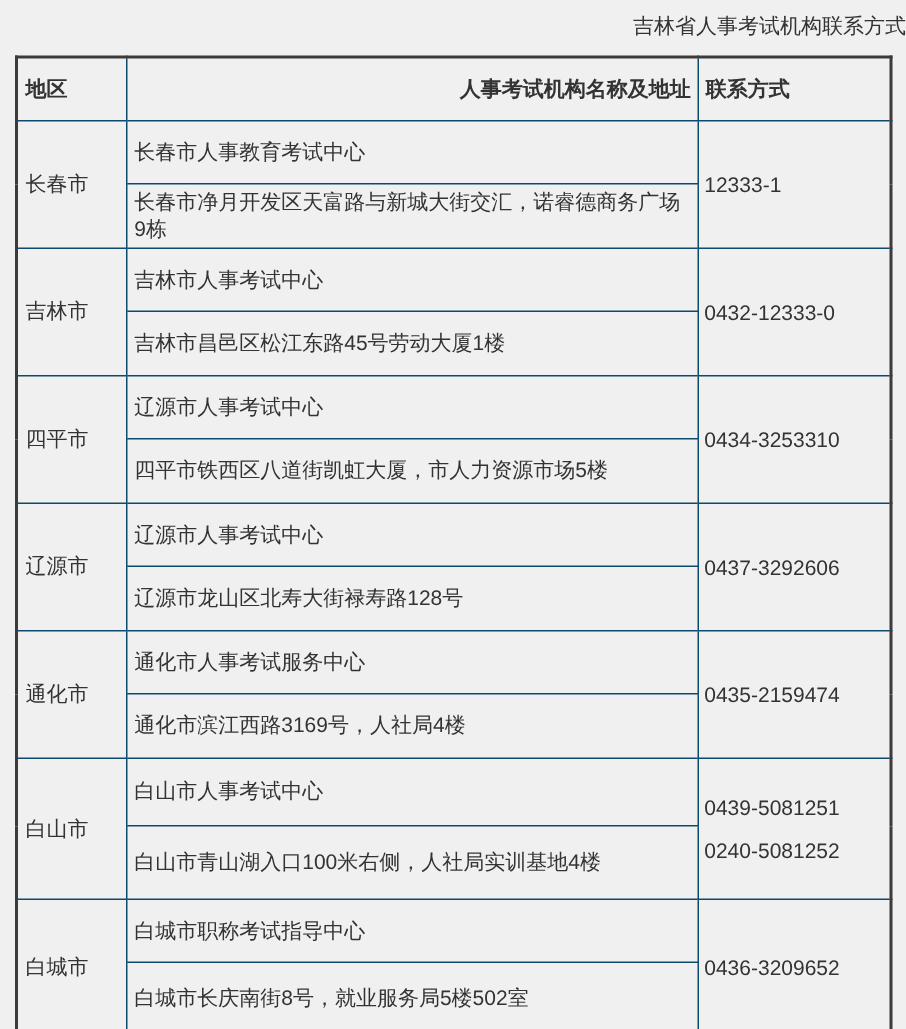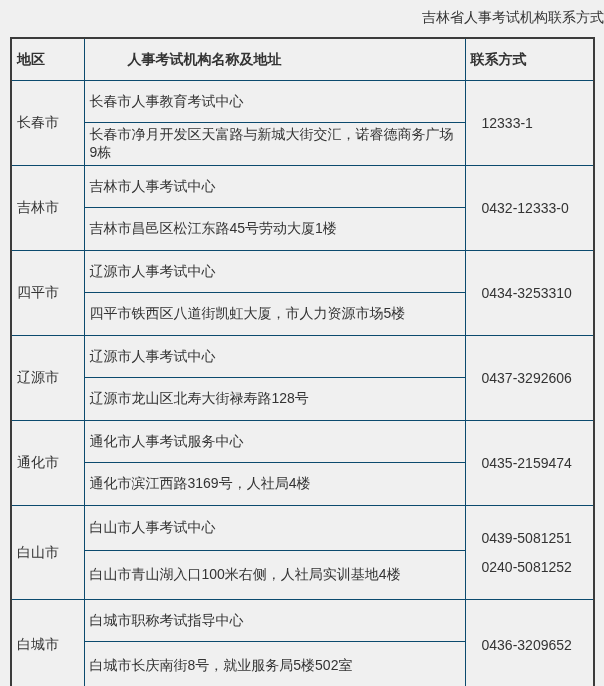--- a/index.html
+++ b/index.html
@@ -40,30 +40,30 @@
     text-align: left;
     padding: 0 4px 0 5px;
     overflow: hidden;
     word-break: break-all;
   }
   .contact-table th {
     font-weight: bold;
     height: 41px;
   }
   .contact-table th.h-org {
-    text-align: left;
+    text-align: right;
     padding-left: 43px;
   }
   .contact-table td.org-name    { height: 41px; }
   .contact-table td.org-address { height: 42px; }
   tr.tall td.org-name    { height: 44px; }
   tr.tall ~ tr td.org-address-tall { height: 48px; margin-top: 35px; }
   .contact-table td.org-address-tall { height: 48px; }
   .contact-table td.phone { padding-left: 4px; }
-  .contact-table td.phone div { line-height: 29px; margin-left: 12px; }
+  .contact-table td.phone div { line-height: 29px; }
 </style>
 </head>
 <body>
 
 <div class="page-title">吉林省人事考试机构联系方式</div>
 
 <table class="contact-table">
   <colgroup>
     <col class="c-region">
     <col class="c-org">

